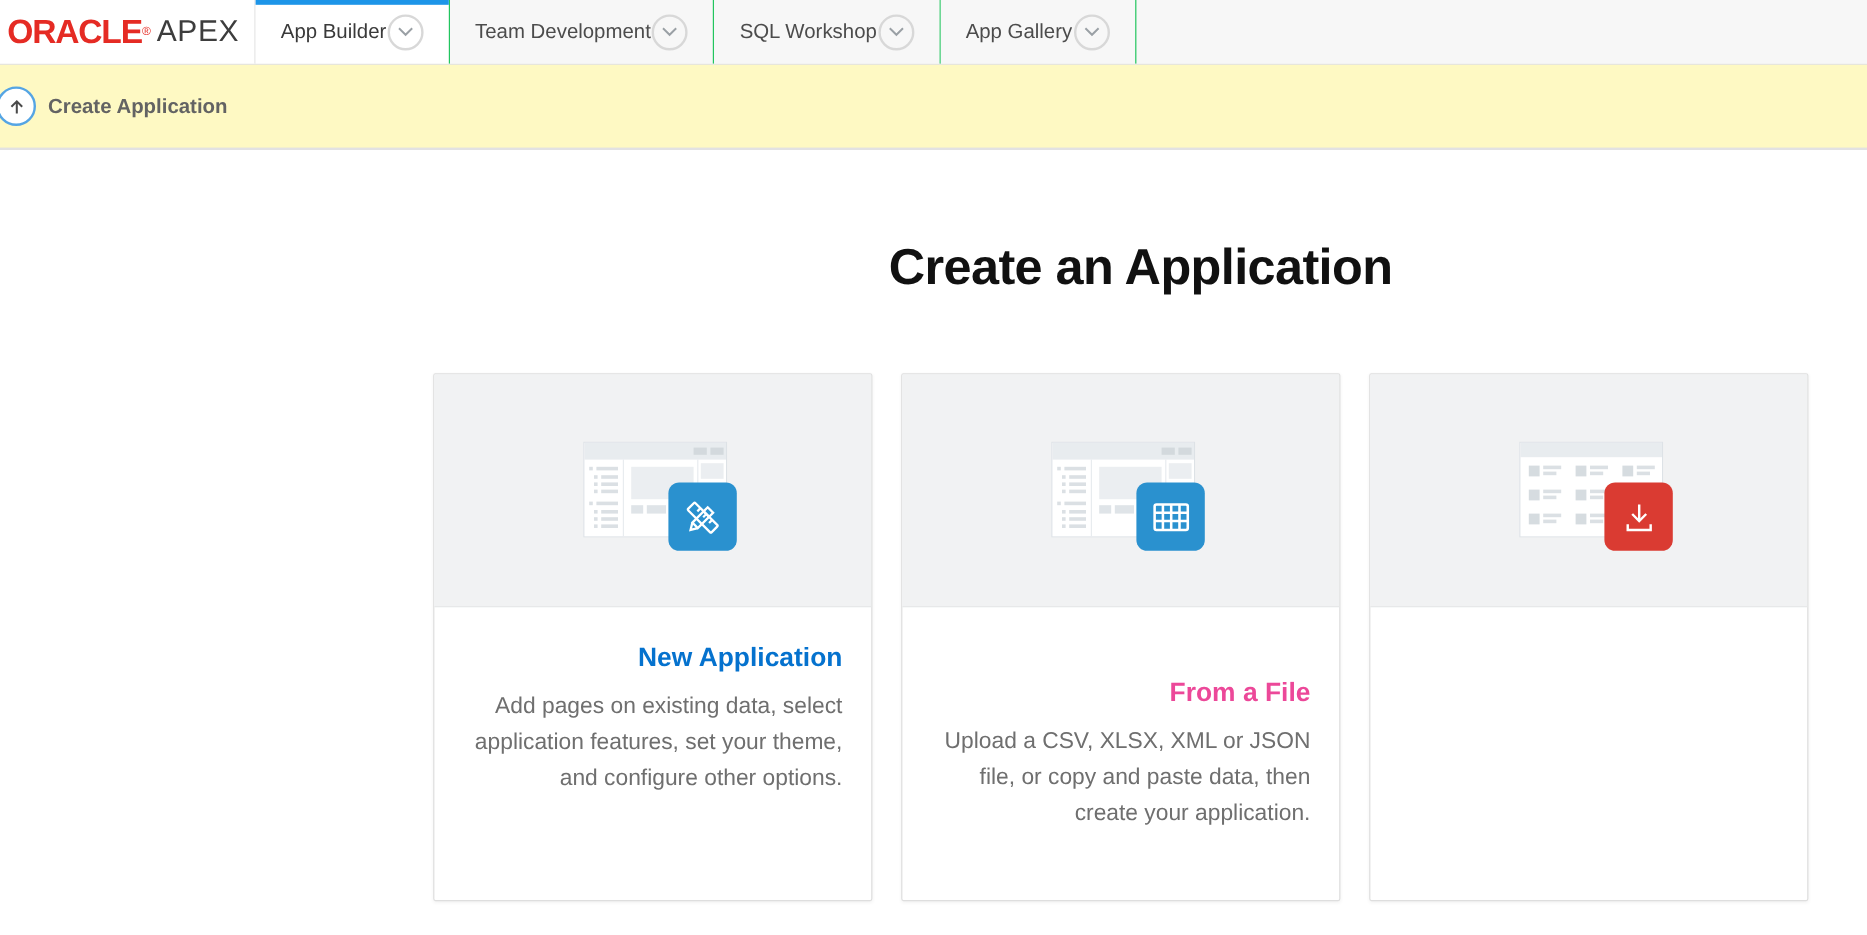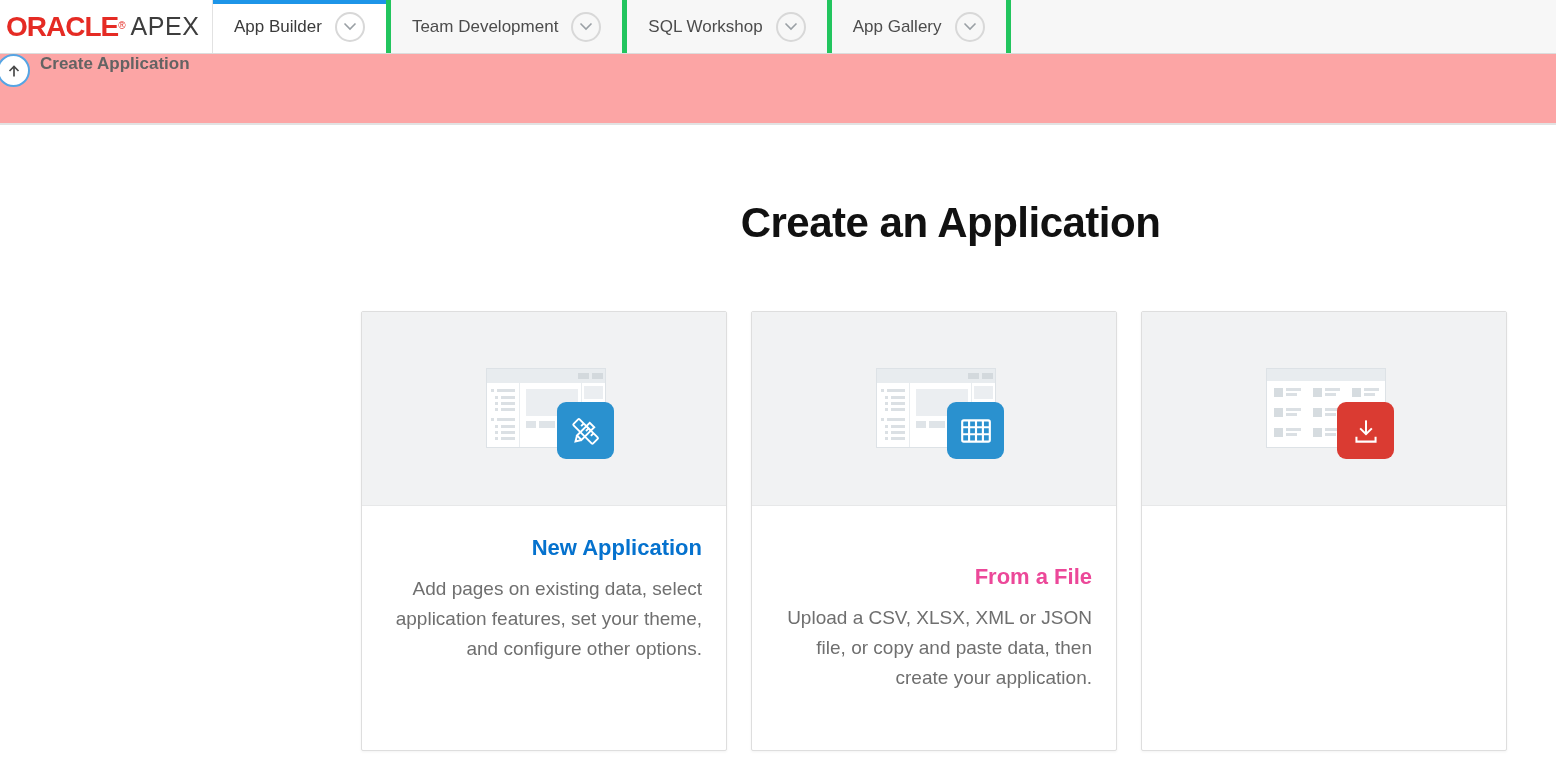--- a/index.html
+++ b/index.html
@@ -8,34 +8,34 @@
 
   
   .topbar { display: flex; height: 54px; border-bottom: 1px solid #dcdcdc; background: #f7f7f7; }
   .logo-area { width: 213px; background: #ffffff; border-right: 1px solid #e2e2e2;
     display: flex; align-items: center; padding-left: 6px; cursor: pointer; }
   .logo-oracle { font-size: 28px; font-weight: 700; letter-spacing: -1px; }
   .logo-reg { font-size: 10px; vertical-align: super; margin-right: 5px; }
   .logo-apex { font-size: 25px; color: #3d3d3d; letter-spacing: 0.5px; }
 
   .tabs { display: flex; height: 100%; }
-  .tab { position: relative; display: flex; align-items: center; gap: 13px;
-    padding: 0 21px; background: #f7f7f7; border-right: 5px solid #22c55e; cursor: pointer; }
+  .tab { position: relative; display: flex; align-items: center; gap: 1px;
+    padding: 0 21px; background: #f7f7f7; border-right: 1px solid #22c55e; cursor: pointer; }
   .tab.active { background: #ffffff; }
   .tab-indicator { position: absolute; top: 0; left: 0; right: 0; height: 4px; display: none; }
   .tab.active .tab-indicator { display: block; }
   .tab-label { font-size: 17px; color: #4c4c4c; white-space: nowrap; }
   .tab.active .tab-label { color: #3a3a3a; }
   .tab-chevron { width: 30px; height: 30px; border: 2px solid #d8d8d8; border-radius: 50%;
     display: flex; align-items: center; justify-content: center; background: transparent; }
   .topbar-filler { flex: 1; background: #f7f7f7; }
 
   
-  .breadcrumb-bar { height: 71px; display: flex; 
-    border-bottom: 2px solid #e2e2e2; background: #fca5a5; }
+  .breadcrumb-bar { height: 71px; display: flex; align-items: center;
+    border-bottom: 2px solid #e2e2e2; background: #fef9c3; }
   .crumb-circle { width: 33px; height: 33px; margin-left: -3px; border: 2px solid #55a5e4;
     border-radius: 50%; display: flex; align-items: center; justify-content: center;
     background: #ffffff; cursor: pointer; flex: none; }
   .crumb-label { margin-left: 10px; font-size: 17px; font-weight: 700; color: #636363; }
 
   
   .content { margin-left: 361px; width: 1179px; }
   .page-title { margin-top: 74px; text-align: center; font-size: 42px; font-weight: 700;
     color: #111111; letter-spacing: -0.5px; }
 

